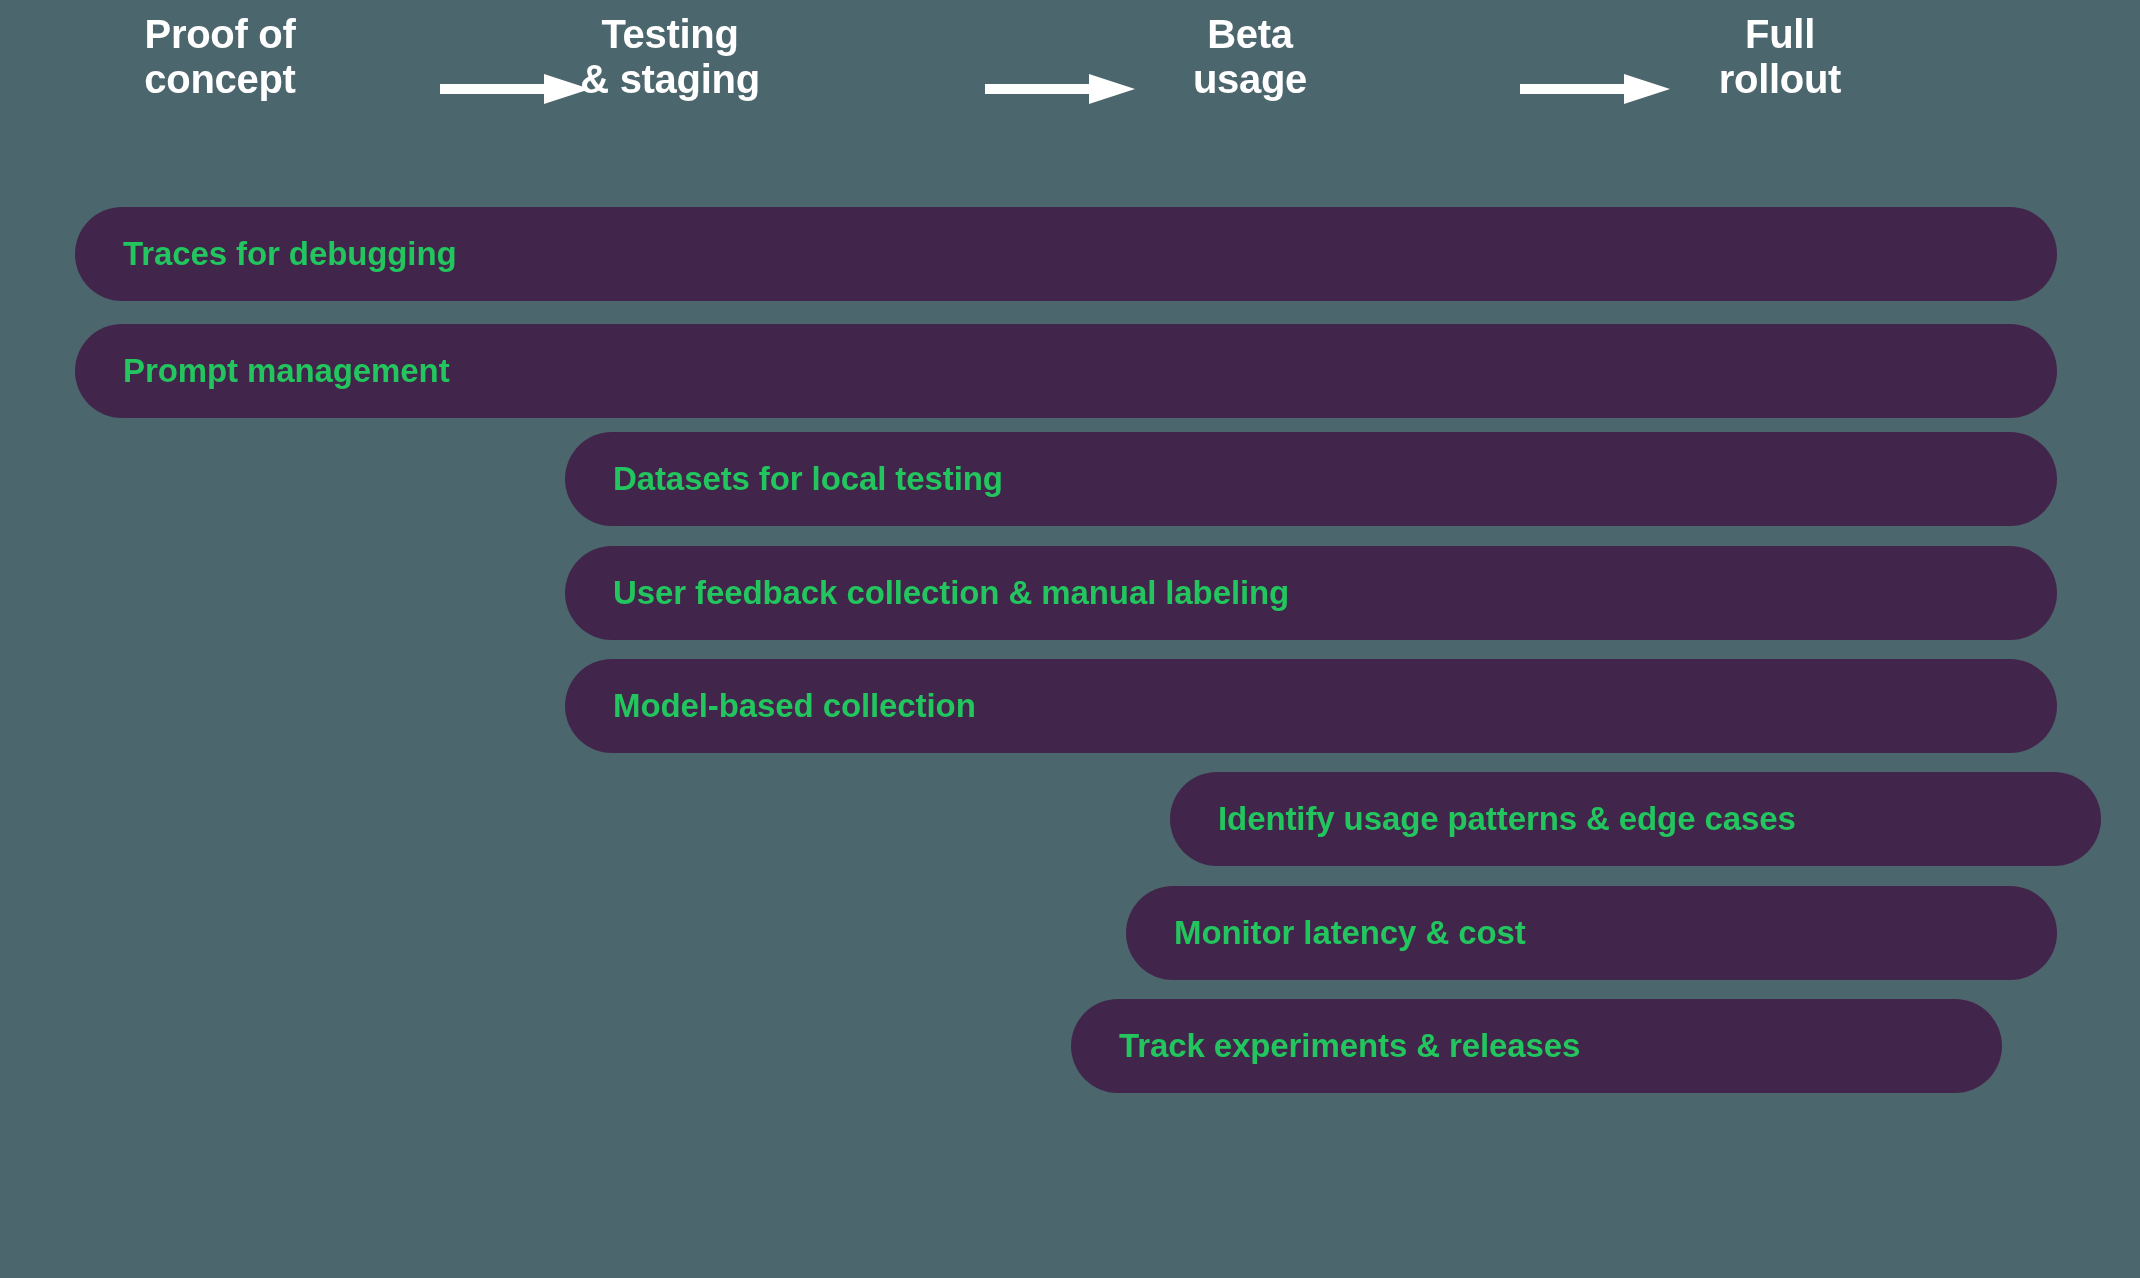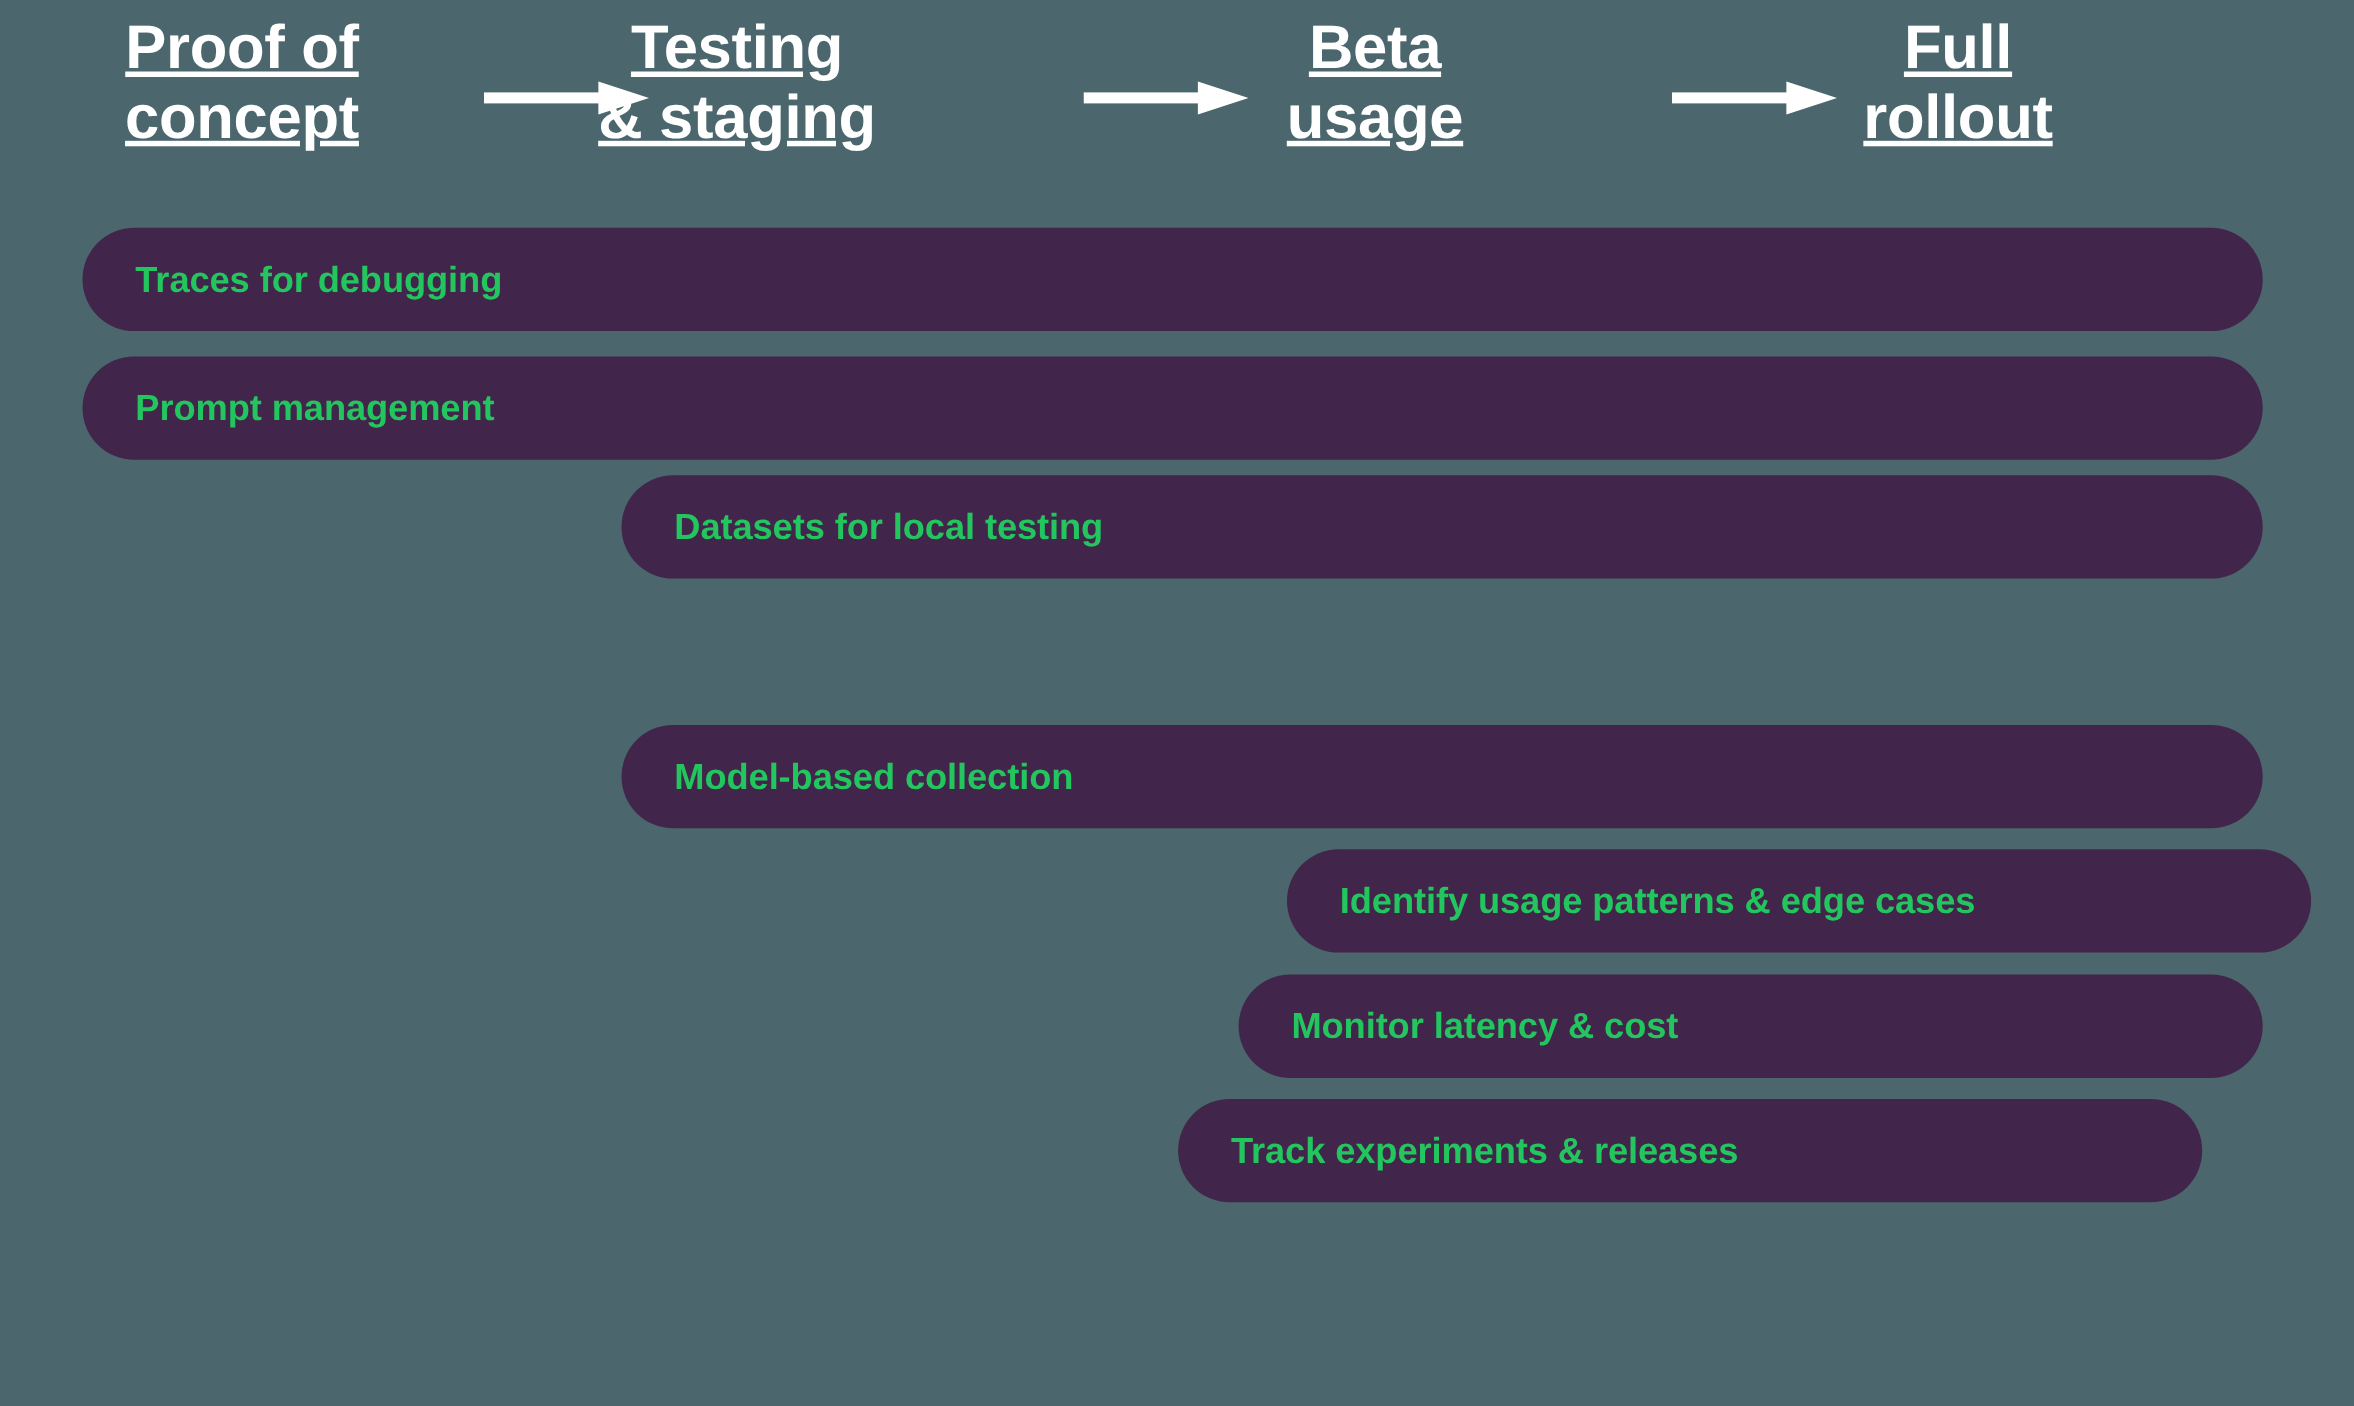--- a/index.html
+++ b/index.html
@@ -26,26 +26,25 @@
     left: 0;
     top: 0;
     width: 2140px;
     height: 190px;
   }
   .phase {
     position: absolute;
     top: 12px;
     text-align: center;
     color: #ffffff;
-    font-size: 56px;
+    font-size: 40px;
     font-weight: bold;
     line-height: 1.12;
     letter-spacing: -0.3px;
     white-space: pre-line;
-    text-decoration: underline;
   }
   .phase-1 { left: 40px;   width: 360px; }
   .phase-2 { left: 480px;  width: 380px; }
   .phase-3 { left: 1080px; width: 340px; }
   .phase-4 { left: 1600px; width: 360px; }
 
   .arrow {
     position: absolute;
     top: 72px;
     height: 34px;
@@ -119,20 +118,23 @@
   </div>
 
   <div class="bar" style="left:75px; top:324px; width:1982px;">
     <span class="bar-label">Prompt management</span>
   </div>
 
   <div class="bar" style="left:565px; top:432px; width:1492px;">
     <span class="bar-label">Datasets for local testing</span>
   </div>
 
+  <div class="bar" style="left:565px; top:546px; width:1492px;">
+    <span class="bar-label">User feedback collection &amp; manual labeling</span>
+  </div>
 
   <div class="bar" style="left:565px; top:659px; width:1492px;">
     <span class="bar-label">Model-based collection</span>
   </div>
 
   <div class="bar" style="left:1170px; top:772px; width:931px;">
     <span class="bar-label">Identify usage patterns &amp; edge cases</span>
   </div>
 
   <div class="bar" style="left:1126px; top:886px; width:931px;">

